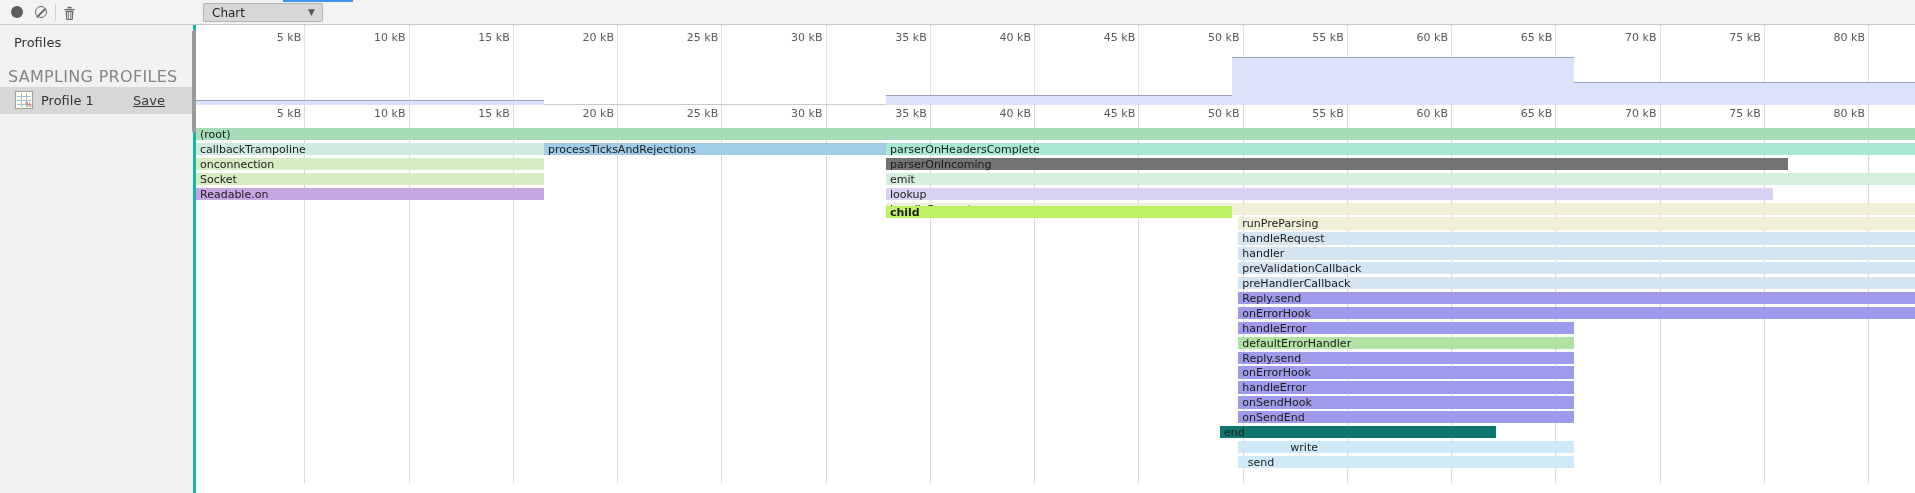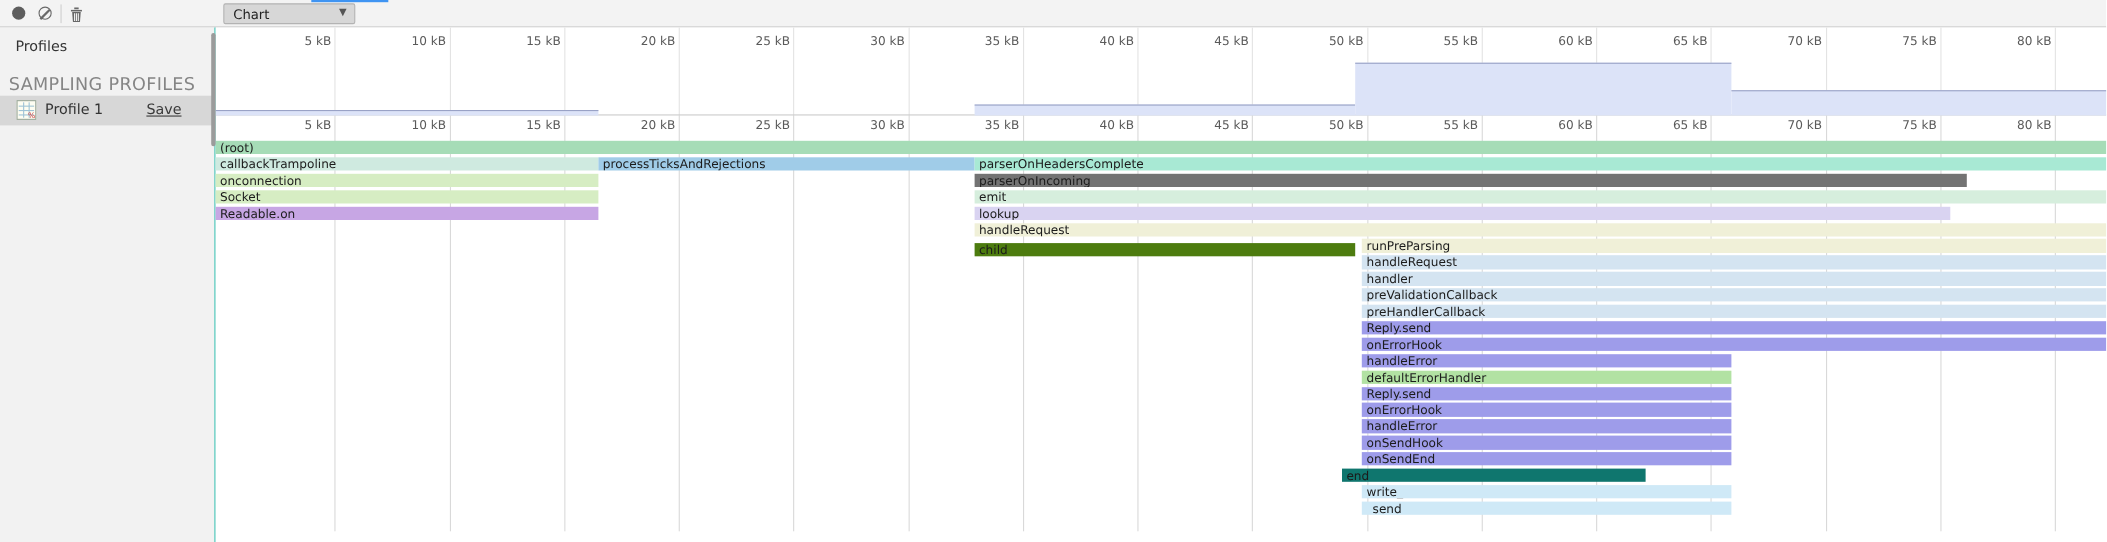--- a/index.html
+++ b/index.html
@@ -13,21 +13,21 @@
   .block{left:34px;}
   .block .ring{position:absolute;left:1px;top:1px;width:10px;height:10px;border:1.6px solid #686868;border-radius:50%;}
   .block .slash{position:absolute;left:6.4px;top:1.5px;width:1.6px;height:12px;background:#686868;transform:rotate(45deg);}
   .tb-sep{position:absolute;left:55px;top:4px;width:1px;height:17px;background:#cfcfcf;}
   .trash{left:62px;}
   .tab-indicator{position:absolute;left:283px;top:0;width:70px;height:2px;background:#3f94f2;}
   .view-select{position:absolute;left:203px;top:3px;width:120px;height:19px;background:#d7d7d7;border:1px solid #b3b3b3;border-radius:2px;box-sizing:border-box;cursor:pointer;}
   .view-select .val{position:absolute;left:8px;top:2px;color:#1f1f1f;font-size:12px;}
   .view-select .arrow{position:absolute;right:7px;top:3px;font-size:9px;color:#555;}
   
-  .sidebar{position:absolute;left:0;top:25px;width:196px;height:468px;background:#f2f2f2;border-right:1px solid #14b8a6;box-sizing:border-box;}
+  .sidebar{position:absolute;left:0;top:25px;width:196px;height:468px;background:#f2f2f2;border-right:3px solid #14b8a6;box-sizing:border-box;}
   .sb-title{position:absolute;left:14px;top:10px;font-size:13px;color:#333;}
   .sb-section{position:absolute;left:8px;top:42px;font-size:16px;color:#858585;letter-spacing:.3px;}
   .profile-row{position:absolute;left:0;top:62px;width:195px;height:27px;background:#d7d7d7;cursor:pointer;}
   .profile-icon{position:absolute;left:15px;top:4px;width:18px;height:18px;background:#fdfdf2;border:1px solid #9aa79a;box-sizing:border-box;}
   .profile-icon .hl{position:absolute;left:1px;width:14px;height:1px;background:#9fc3d6;}
   .profile-icon .vl{position:absolute;top:1px;width:1px;height:14px;background:#9fc3d6;}
   .profile-icon .pct{position:absolute;right:0;bottom:-1px;font-size:7px;color:#d03a3a;}
   .profile-name{position:absolute;left:41px;top:6px;font-size:13px;color:#333;}
   .save-link{position:absolute;right:30px;top:6px;font-size:13px;color:#3a3a3a;text-decoration:underline;cursor:pointer;}
   
@@ -168,34 +168,34 @@
       <div class="frame" style="left: 0px; width: 348.025px; top: 117.9px; background: rgb(207, 234, 224);"><span>callbackTrampoline</span></div>
       <div class="frame" style="left: 348.025px; width: 341.94px; top: 117.9px; background: rgb(160, 204, 232);"><span>processTicksAndRejections</span></div>
       <div class="frame" style="left: 689.965px; width: 1029.03px; top: 117.9px; background: rgb(168, 233, 212);"><span>parserOnHeadersComplete</span></div>
       <div class="frame" style="left: 0px; width: 348.025px; top: 132.8px; background: rgb(214, 237, 195);"><span>onconnection</span></div>
       <div class="frame" style="left: 689.965px; width: 902px; top: 132.8px; background: #737373;"><span>parserOnIncoming</span></div>
       <div class="frame" style="left: 0px; width: 348.025px; top: 147.7px; background: rgb(214, 237, 195);"><span>Socket</span></div>
       <div class="frame" style="left: 689.965px; width: 1029.03px; top: 147.7px; background: rgb(214, 238, 221);"><span>emit</span></div>
       <div class="frame" style="left: 0px; width: 348.025px; top: 162.6px; background: rgb(199, 166, 228);"><span>Readable.on</span></div>
       <div class="frame" style="left: 689.965px; width: 887px; top: 162.6px; background: rgb(217, 211, 241);"><span>lookup</span></div>
       <div class="frame" style="left: 689.965px; width: 1029.03px; top: 177.5px; background: rgb(240, 240, 216);"><span>handleRequest</span></div>
-      <div class="frame dotted" style="left: 689.965px; width: 346.11px; top: 196px; background: #4d7c0f;"><span>child</span></div>
+      <div class="frame dotted" style="left: 689.965px; width: 346.11px; top: 181px; background: #bef264; font-weight: bold;"><span>child</span></div>
       <div class="frame" style="left: 1042.33px; width: 676.67px; top: 192.4px; background: rgb(240, 240, 216);"><span>runPreParsing</span></div>
       <div class="frame" style="left: 1042.33px; width: 676.67px; top: 207.3px; background: rgb(212, 228, 241);"><span>handleRequest</span></div>
       <div class="frame" style="left: 1042.33px; width: 676.67px; top: 222.2px; background: rgb(212, 228, 241);"><span>handler</span></div>
       <div class="frame" style="left: 1042.33px; width: 676.67px; top: 237.1px; background: rgb(212, 228, 241);"><span>preValidationCallback</span></div>
       <div class="frame" style="left: 1042.33px; width: 676.67px; top: 252px; background: rgb(212, 228, 241);"><span>preHandlerCallback</span></div>
       <div class="frame" style="left: 1042.33px; width: 676.67px; top: 266.9px; background: rgb(158, 156, 234);"><span>Reply.send</span></div>
       <div class="frame" style="left: 1042.33px; width: 676.67px; top: 281.8px; background: rgb(158, 156, 234);"><span>onErrorHook</span></div>
       <div class="frame" style="left: 1042.33px; width: 335.685px; top: 296.7px; background: rgb(158, 156, 234);"><span>handleError</span></div>
       <div class="frame" style="left: 1042.33px; width: 335.685px; top: 311.6px; background: rgb(178, 226, 163);"><span>defaultErrorHandler</span></div>
       <div class="frame" style="left: 1042.33px; width: 335.685px; top: 326.5px; background: rgb(158, 156, 234);"><span>Reply.send</span></div>
       <div class="frame" style="left: 1042.33px; width: 335.685px; top: 341.4px; background: rgb(158, 156, 234);"><span>onErrorHook</span></div>
       <div class="frame" style="left: 1042.33px; width: 335.685px; top: 356.3px; background: rgb(158, 156, 234);"><span>handleError</span></div>
       <div class="frame" style="left: 1042.33px; width: 335.685px; top: 371.2px; background: rgb(158, 156, 234);"><span>onSendHook</span></div>
       <div class="frame" style="left: 1042.33px; width: 335.685px; top: 386.1px; background: rgb(158, 156, 234);"><span>onSendEnd</span></div>
       <div class="frame" style="left: 1024px; width: 276px; top: 401px; background: #0f766e;"><span>end</span></div>
-      <div class="frame" style="left: 1042.33px; width: 335.685px; top: 415.9px; background: rgb(207, 233, 247);"><span>write_</span></div>
+      <div class="frame" style="left: 1042.33px; width: 335.685px; top: 415.9px; background: rgb(207, 233, 247); padding-left: 48px;"><span>write_</span></div>
       <div class="frame" style="left: 1042.33px; width: 335.685px; top: 430.8px; background: rgb(207, 233, 247);"><span>_send</span></div>
     </div>
 
   <div class="vscroll"></div>
 </div>
 
 </body></html>

